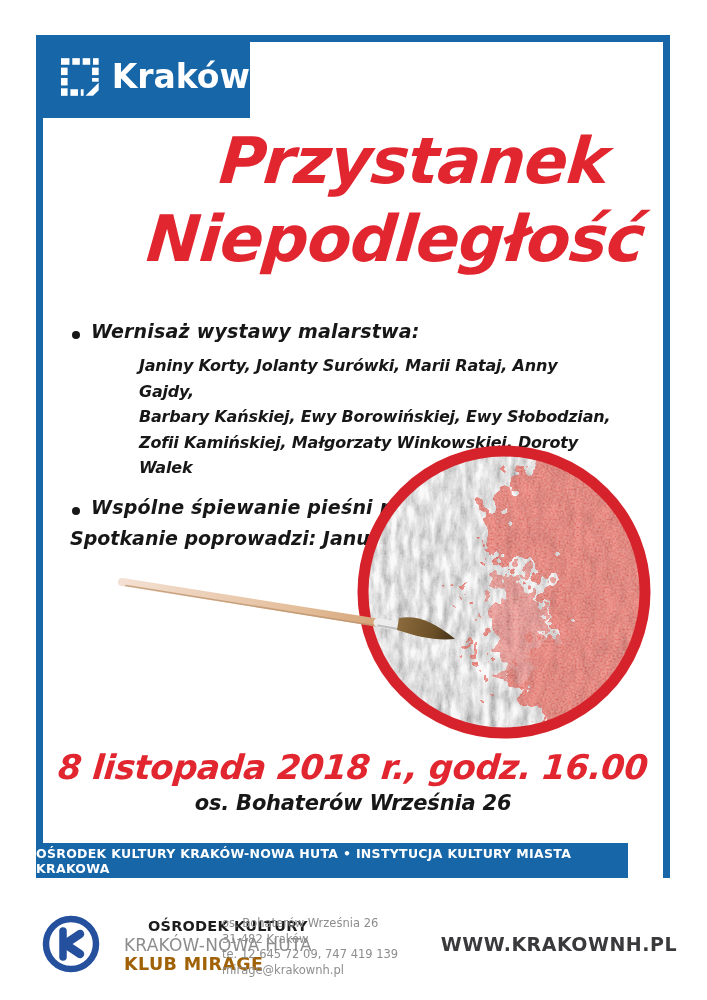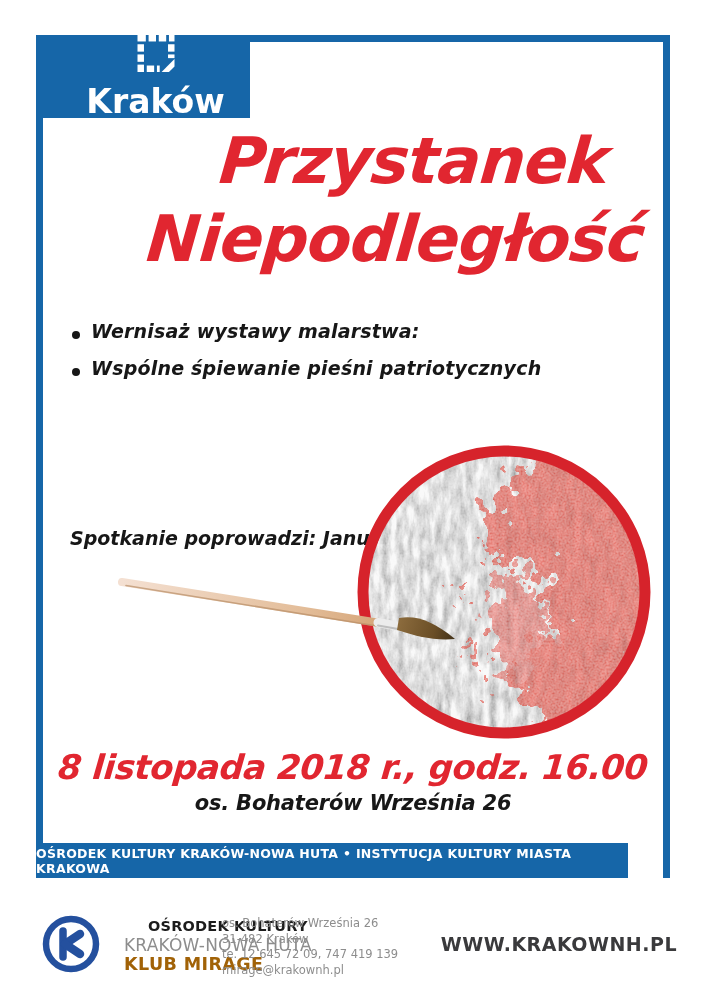--- a/index.html
+++ b/index.html
@@ -9,21 +9,21 @@
   }
   
   .frame{
     position:absolute;left:36px;top:35px;width:634px;height:843px;
     border-left:7px solid #1666a8;border-right:7px solid #1666a8;border-top:7px solid #1666a8;
     box-sizing:border-box;background:#ffffff;
   }
   
   .krakow-box{
     position:absolute;left:36px;top:35px;width:214px;height:83px;background:#1666a8;
-    display:flex;align-items:center;padding-left:25px;box-sizing:border-box;gap:13px;flex-direction:column;
+    display:flex;align-items:center;padding-left:25px;box-sizing:border-box;gap:13px;
   }
   .krakow-word{color:#ffffff;font-size:33px;font-weight:600;letter-spacing:0;line-height:1;}
   
   .title{
     position:absolute;left:36px;top:122px;width:634px;text-align:center;
     color:#e12630;font-weight:800;font-style:italic;font-size:64px;line-height:78px;
     transform:skewX(-5deg);letter-spacing:-1px;
   }
   .title .t1{transform:translateX(58px);}
   .title .t2{transform:translateX(46px);}
@@ -95,20 +95,25 @@
 
   <div class="title">
     <div class="t1">Przystanek</div>
     <div class="t2">Niepodległość</div>
   </div>
 
   <div class="bullets">
     <div class="bullet-row">
       <span class="bullet-dot"></span>
       <span class="bullet-label">Wernisaż wystawy malarstwa:</span>
+    </div>
+    <div class="names">
+      <div>Janiny Korty, Jolanty Surówki, Marii Rataj, Anny Gajdy,</div>
+      <div>Barbary Kańskiej, Ewy Borowińskiej, Ewy Słobodzian,</div>
+      <div>Zofii Kamińskiej, Małgorzaty Winkowskiej, Doroty Walek</div>
     </div>
     <div class="bullet-row second">
       <span class="bullet-dot"></span>
       <span class="bullet-label">Wspólne śpiewanie pieśni patriotycznych</span>
     </div>
   </div>
 
   <div class="host-line">Spotkanie poprowadzi: Janusz Rojek</div>
 
   <svg class="circle-art" width="306" height="306" viewBox="0 0 306 306">

